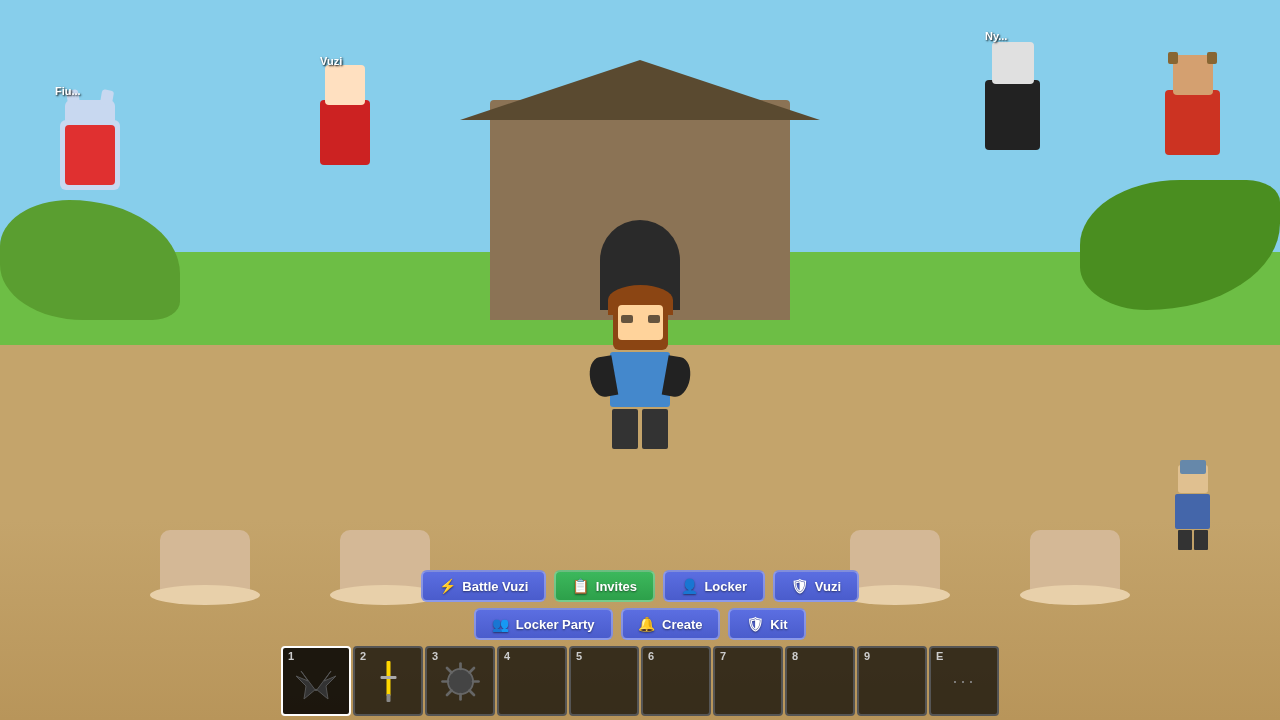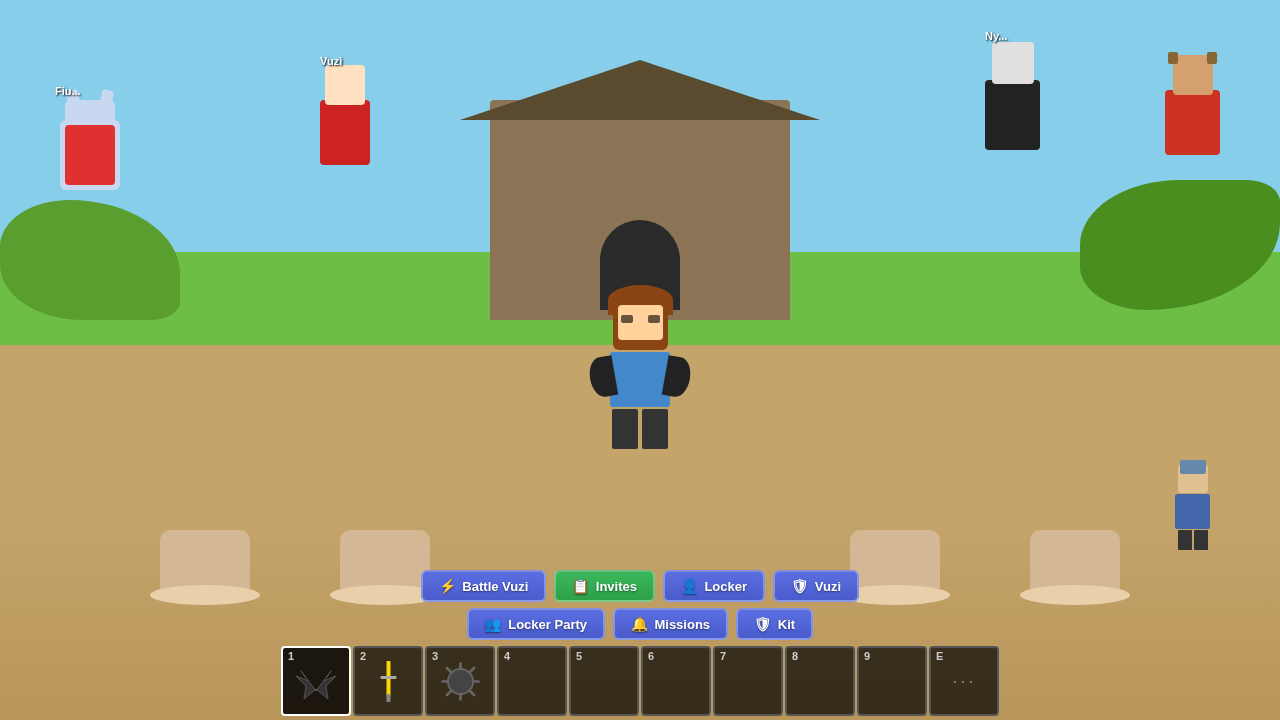--- a/index.html
+++ b/index.html
@@ -381,21 +381,21 @@
     </button>
   </div>
 
   <div class="action-buttons-row2">
     <button class="btn-game btn-create-party">
       <span class="btn-icon">👥</span>
       <span>Locker Party</span>
     </button>
     <button class="btn-game btn-invites">
       <span class="btn-icon">🔔</span>
-      <span>Missions</span>
+      <span>Create</span>
     </button>
     <button class="btn-game btn-kit">
       <span class="btn-icon">🛡</span>
       <span>Kit</span>
     </button>
   </div>
 
   <div class="hotbar">
 
     <div class="hotbar-slot active">

